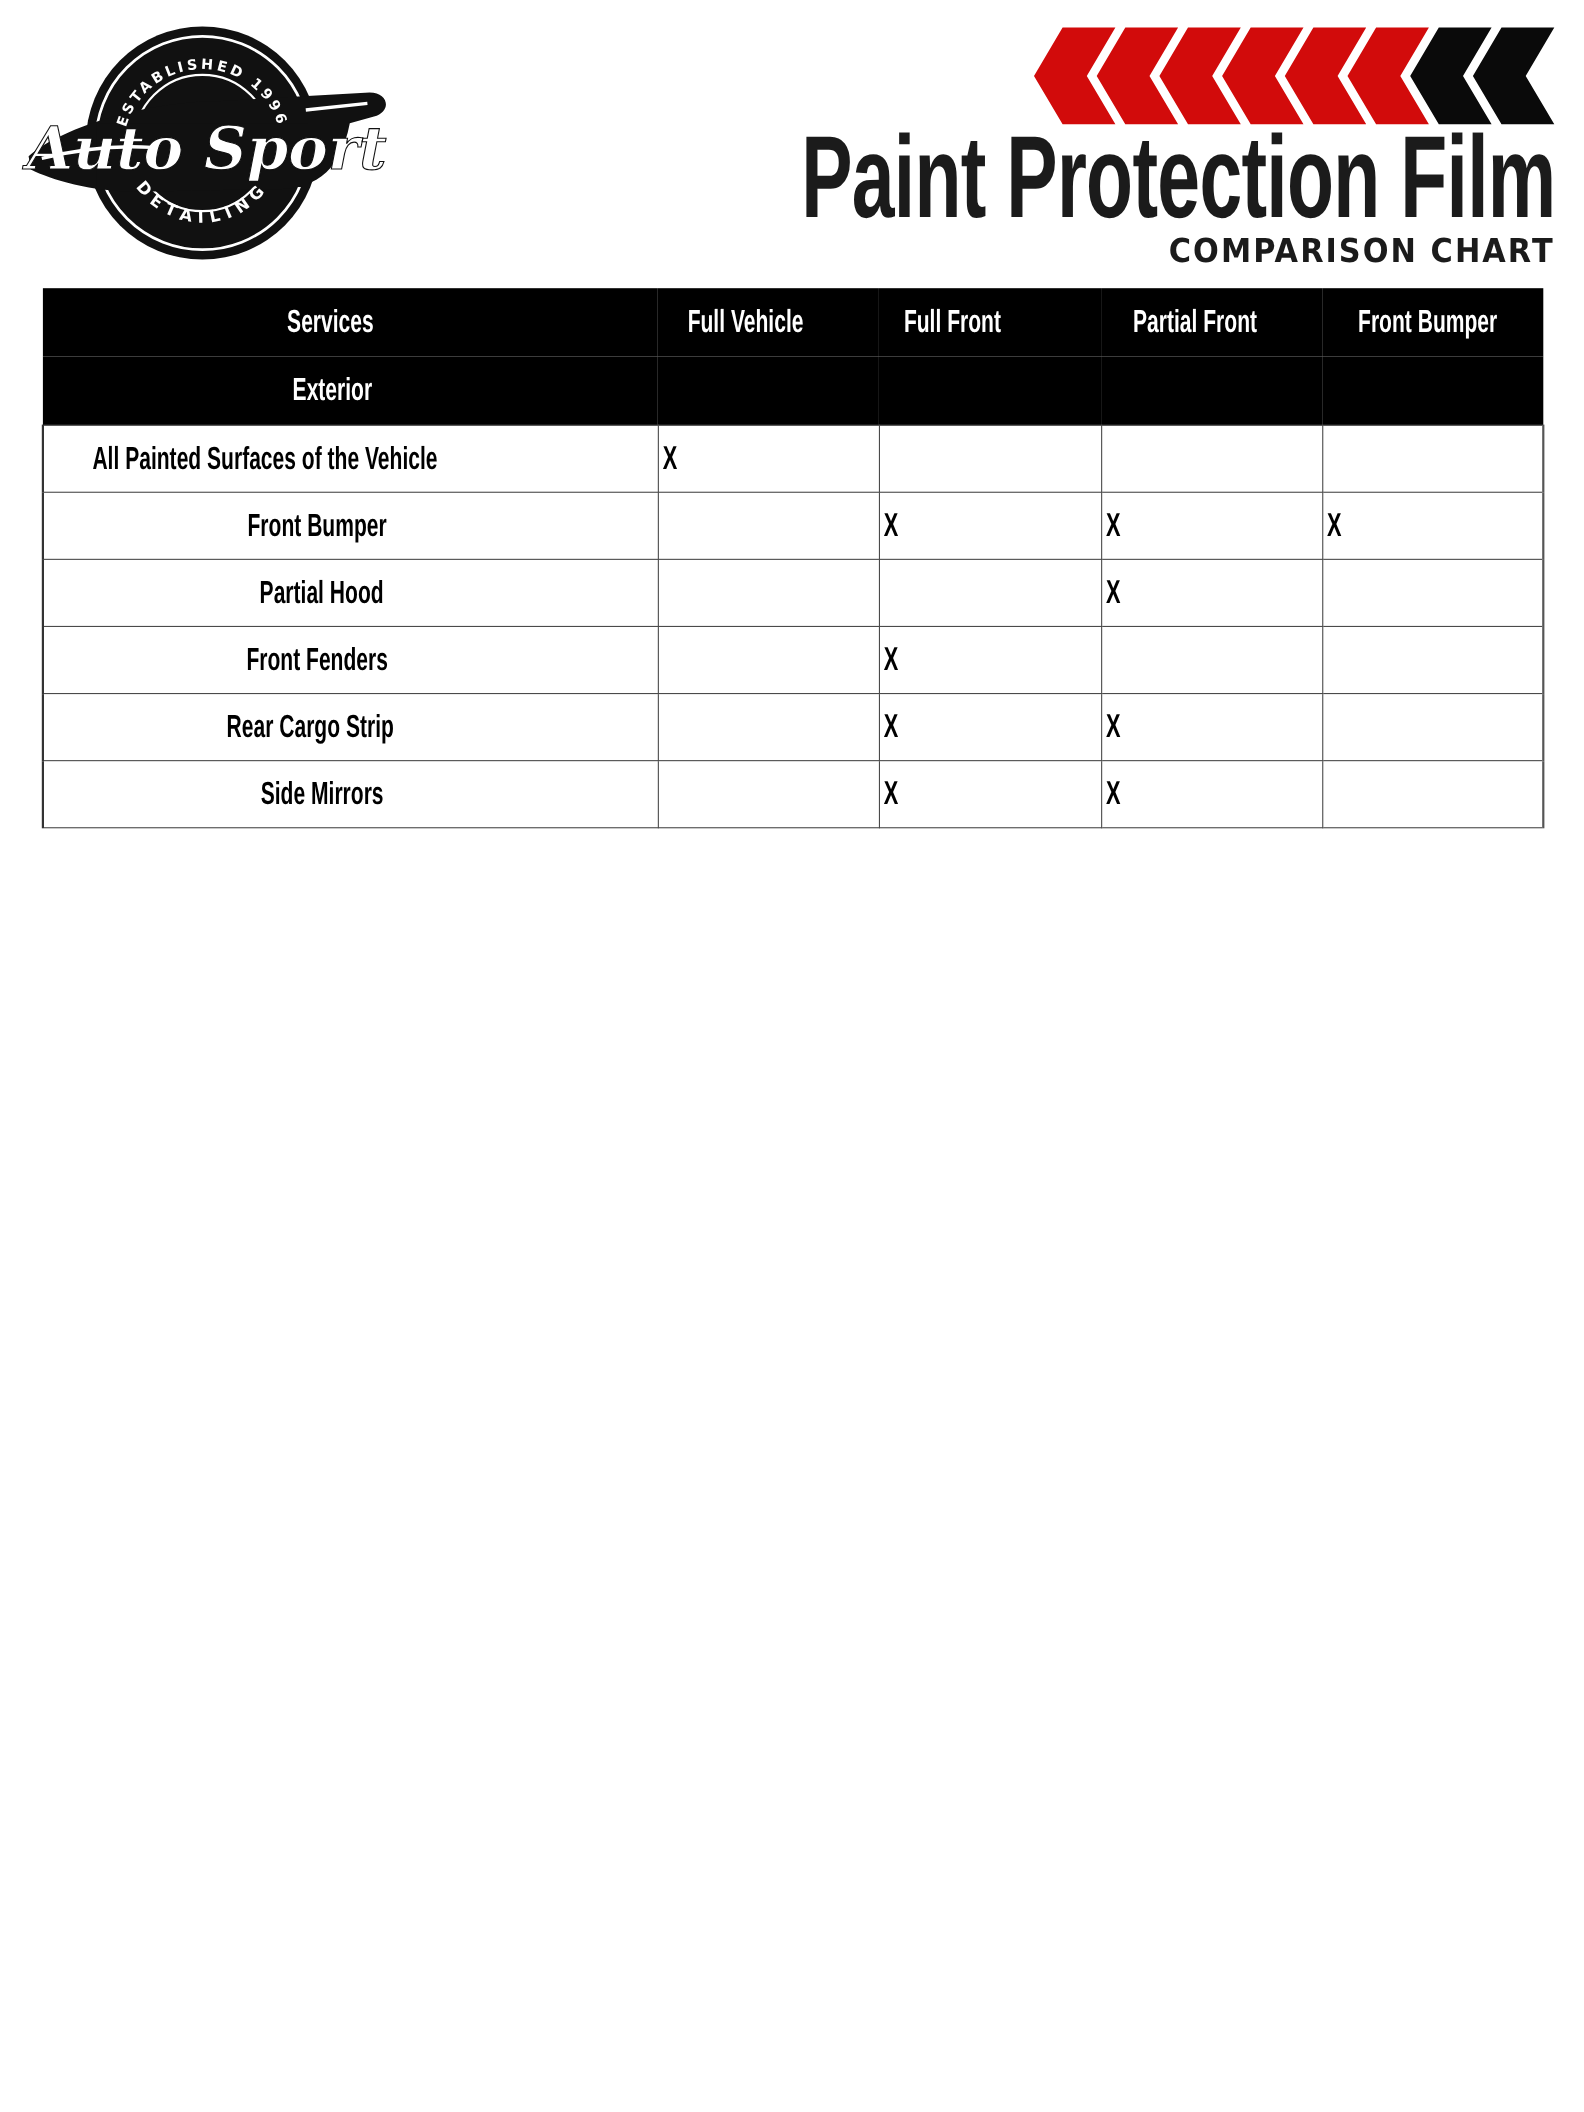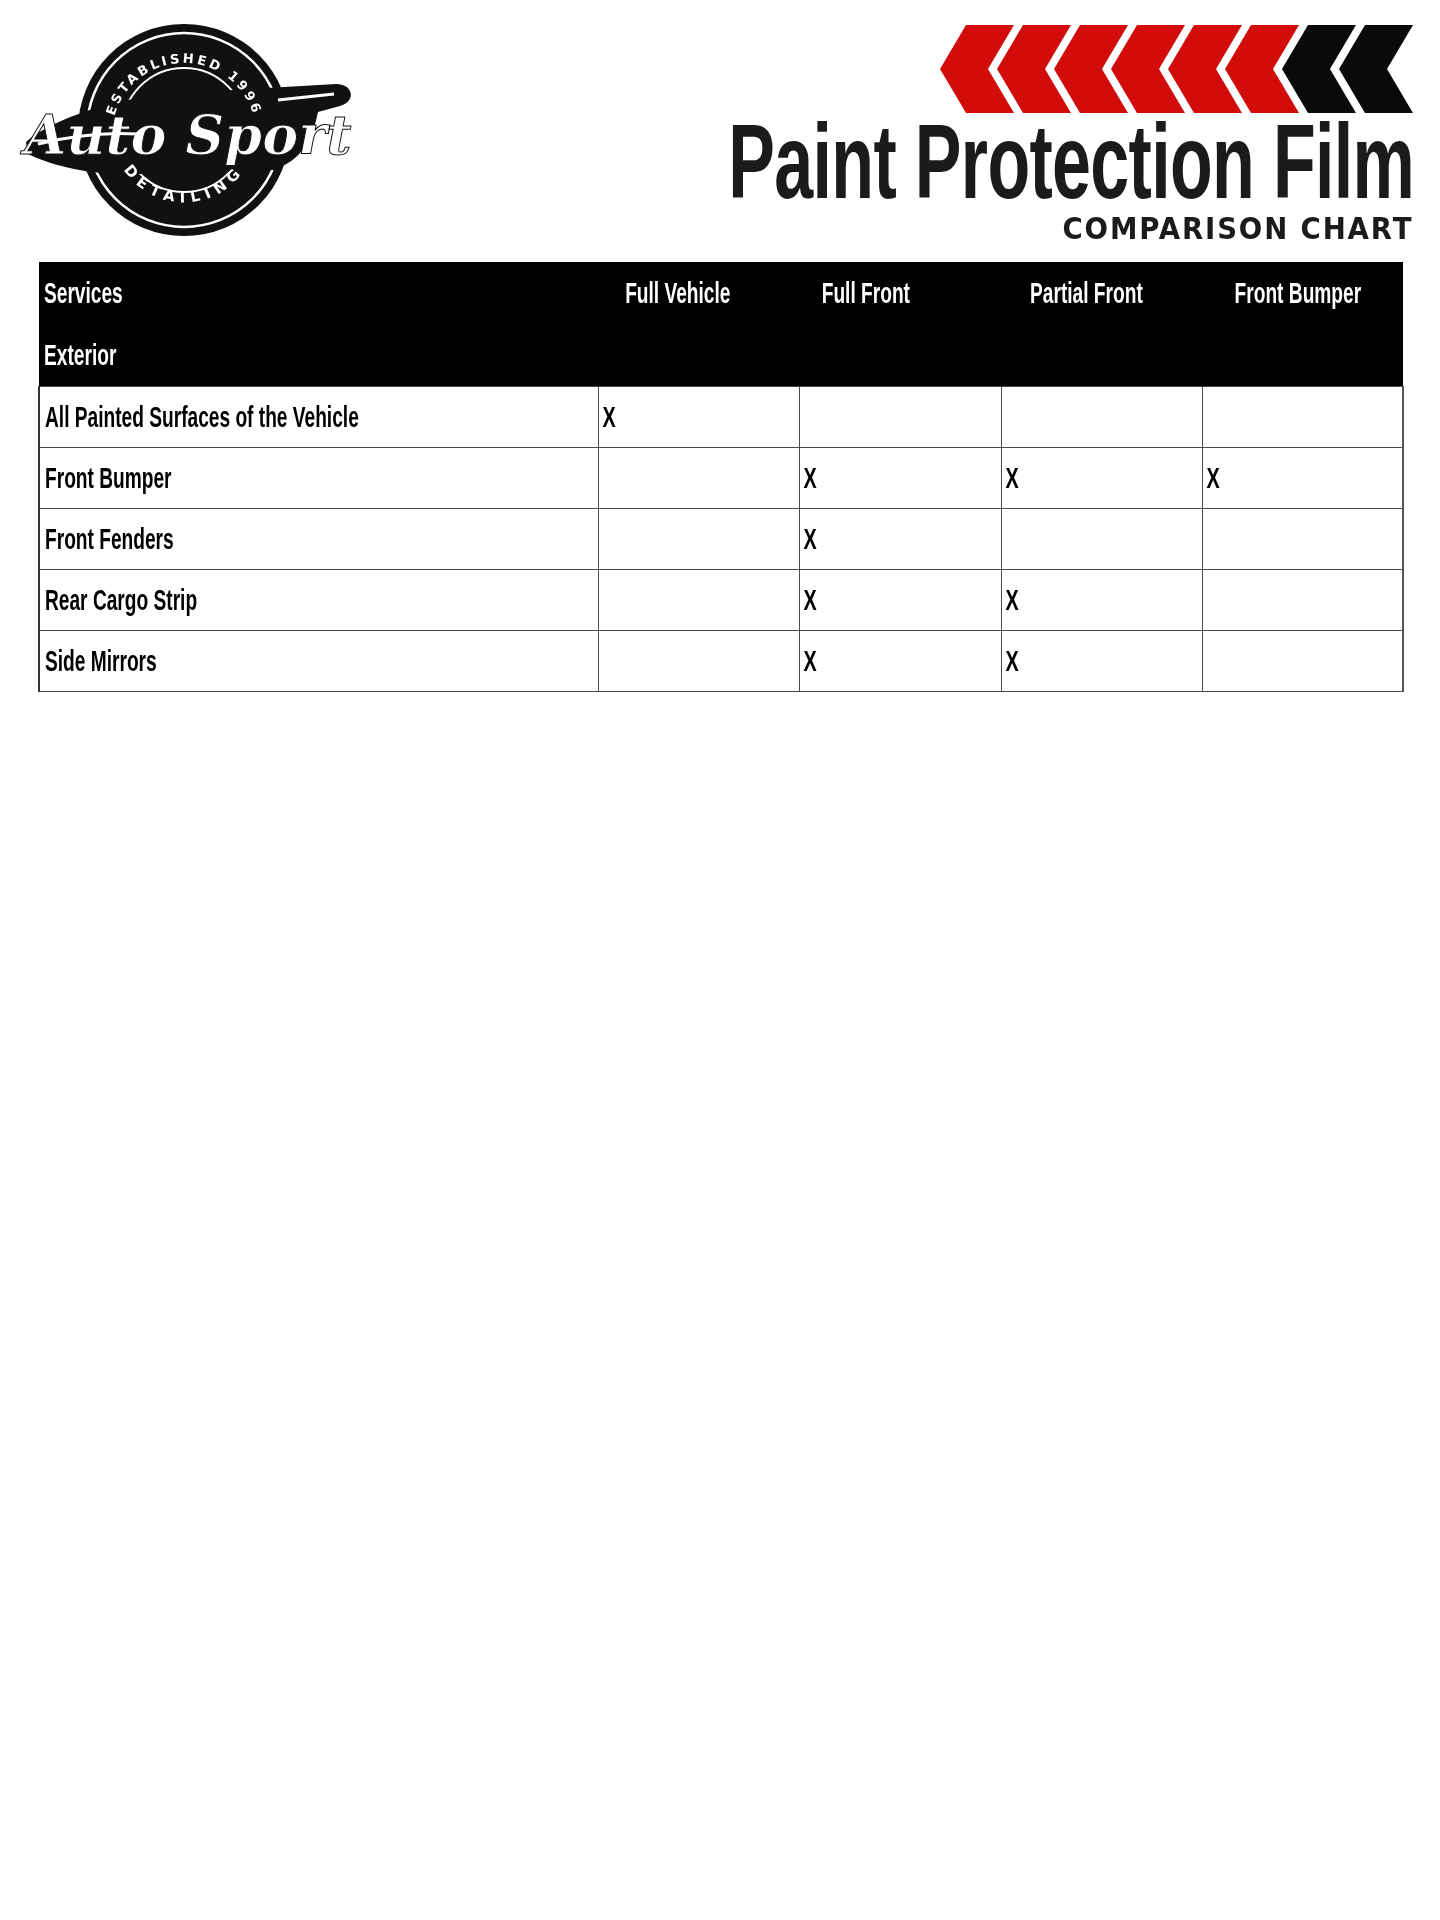--- a/index.html
+++ b/index.html
@@ -44,21 +44,21 @@
     vertical-align: middle; border: none;
   }
   .table thead tr.sub th { height: 62px; margin-left: 44px; }
   .cond {
     display: inline-block; font-family: "Liberation Sans", sans-serif; font-weight: 700;
     font-size: 29px; line-height: 34px; white-space: nowrap;
     transform: scaleX(0.66);
   }
   .left .cond { transform-origin: left center; }
   .center .cond { transform-origin: center center; }
-  th.left, td.left { text-align: left; padding-left: 5px !important; }
+  th.left, td.left { text-align: center; padding-left: 5px !important; }
   th.center, td.center { text-align: left; }
 
   .table tbody td {
     height: 60px; padding: 0; border: 1.5px solid #4a4a4a; color: #000000;
     vertical-align: middle; background: #ffffff;
   }
   .table tbody tr td:first-child { border-left: 2px solid #333; margin-left: 36px; }
   .table tbody tr td:last-child { border-right: 2px solid #555; }
   .mark { font-size: 30px; }
 </style>
@@ -139,20 +139,27 @@
         <td class="center"><span class="cond mark"></span></td>
       </tr>
       <tr>
         <td class="left"><span class="cond">Front Bumper</span></td>
         <td class="center"><span class="cond mark"></span></td>
         <td class="center"><span class="cond mark">X</span></td>
         <td class="center"><span class="cond mark">X</span></td>
         <td class="center"><span class="cond mark">X</span></td>
       </tr>
       <tr>
+        <td class="left"><span class="cond">Partial Hood</span></td>
+        <td class="center"><span class="cond mark"></span></td>
+        <td class="center"><span class="cond mark"></span></td>
+        <td class="center"><span class="cond mark">X</span></td>
+        <td class="center"><span class="cond mark"></span></td>
+      </tr>
+      <tr>
         <td class="left"><span class="cond">Front Fenders</span></td>
         <td class="center"><span class="cond mark"></span></td>
         <td class="center"><span class="cond mark">X</span></td>
         <td class="center"><span class="cond mark"></span></td>
         <td class="center"><span class="cond mark"></span></td>
       </tr>
       <tr>
         <td class="left"><span class="cond">Rear Cargo Strip</span></td>
         <td class="center"><span class="cond mark"></span></td>
         <td class="center"><span class="cond mark">X</span></td>

